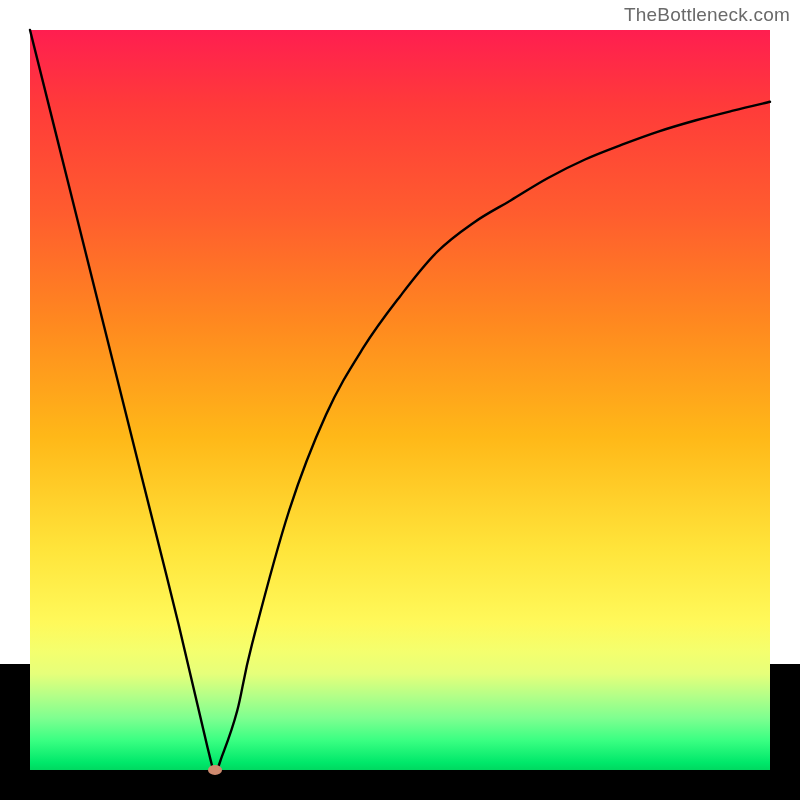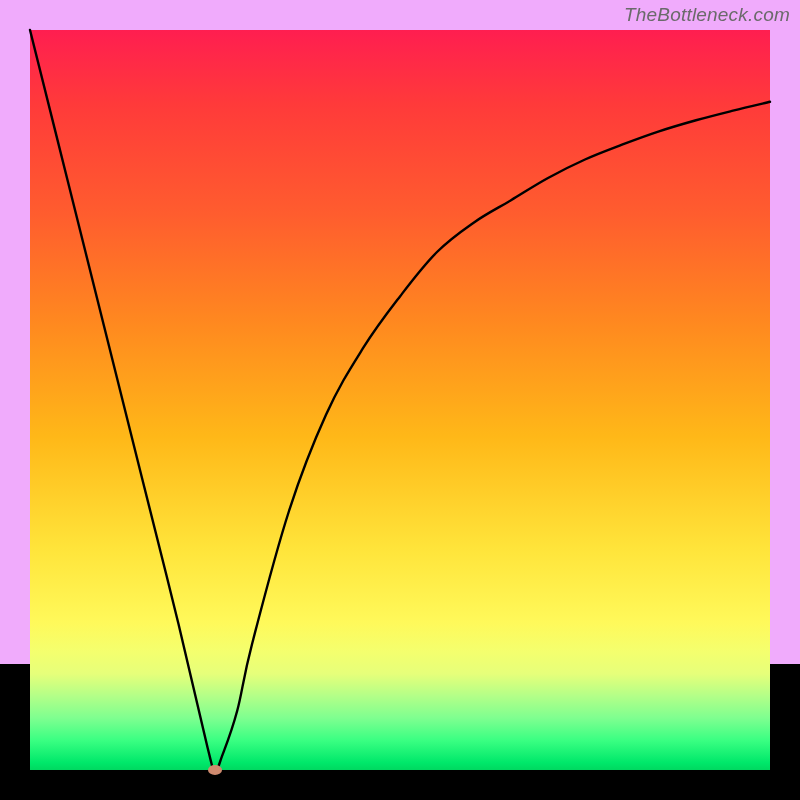--- a/index.html
+++ b/index.html
@@ -8,22 +8,21 @@
     width: 800px;
     height: 800px;
     background: #000;
     font-family: Arial, Helvetica, sans-serif;
     overflow: hidden;
   }
   .frame {
     position: relative;
     width: 800px;
     height: 664px;
-    background: #f0abfc;
-    font-style: italic;
+    background: #ffffff;
   }
   .plot-area {
     position: absolute;
     left: 30px;
     top: 30px;
     width: 740px;
     height: 740px;
     
     background: linear-gradient(to bottom,
       #ff1e50 0%,

